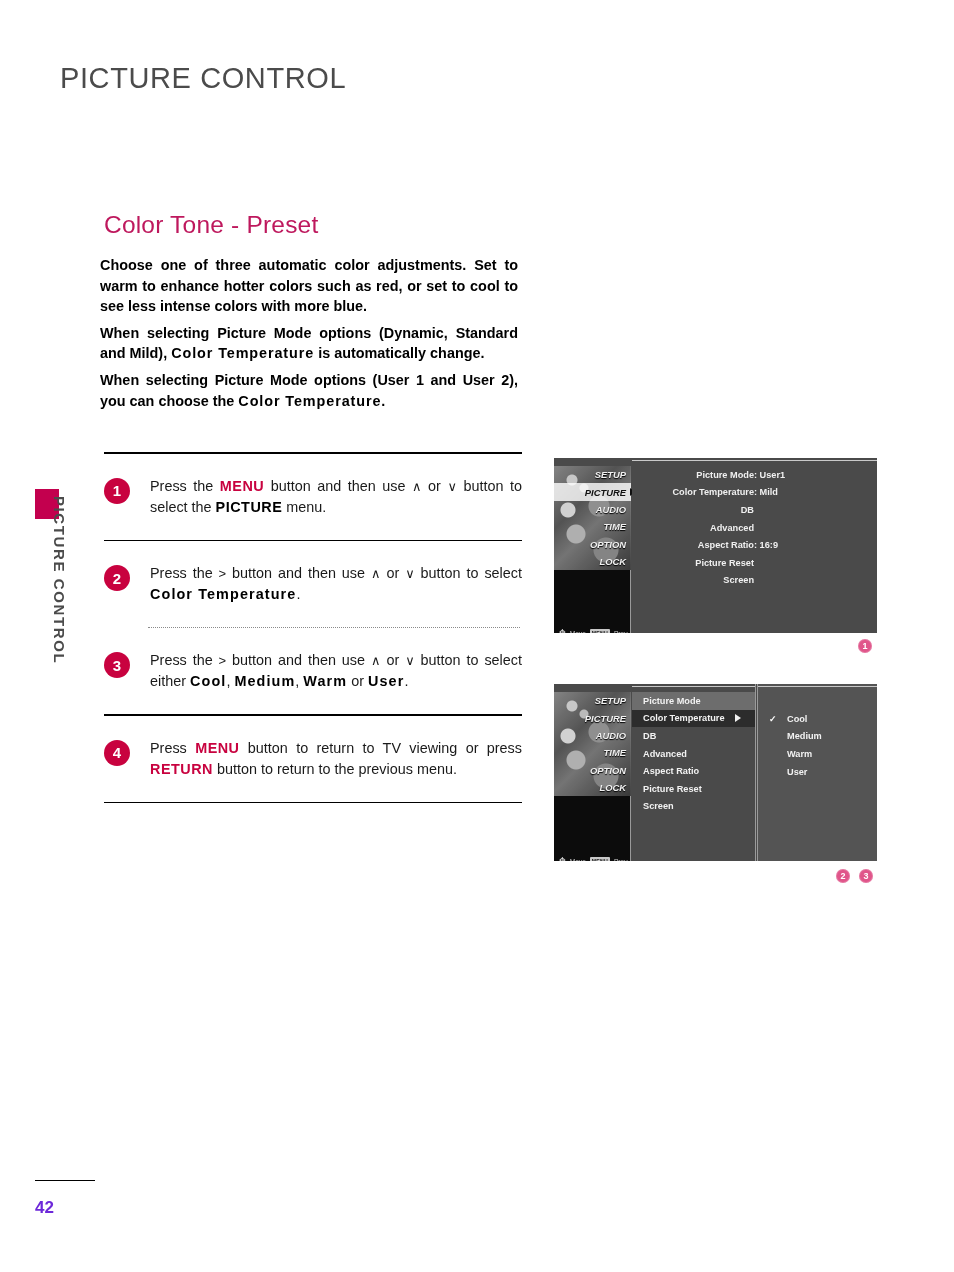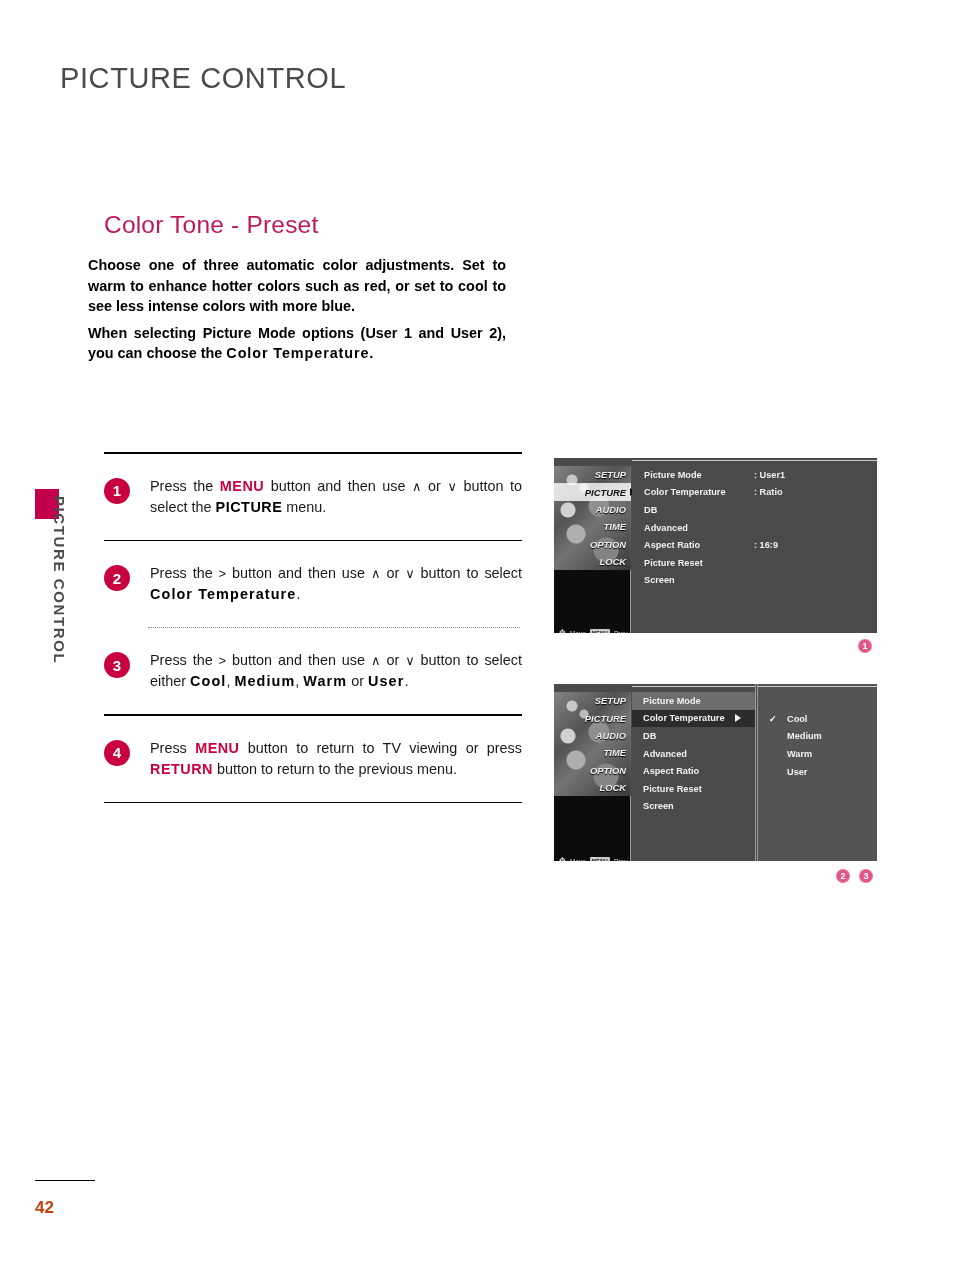--- a/index.html
+++ b/index.html
@@ -35,21 +35,21 @@
   }
 
   
   .section-title {
     position: absolute; left: 104px; top: 211px;
     font-size: 24.5px; color: #be185d; font-weight: 400;
     letter-spacing: .2px;
   }
 
   
-  .intro { position: absolute; left: 88px; top: 255px; width: 418px; }
+  .intro { position: absolute; left: 100px; top: 255px; width: 418px; }
   .intro p {
     font-size: 14.4px; line-height: 20.6px; color: #000;
     font-weight: bold; text-align: justify; margin-bottom: 6px;
     font-family: "Liberation Sans", sans-serif;
   }
   .intro p:last-child { margin-bottom: 8px; }
   .mono-b { font-family: "Liberation Sans", sans-serif; font-weight: bold; letter-spacing: .9px; }
 
   
   .steps { position: absolute; left: 104px; top: 452px; width: 418px; }
@@ -141,21 +141,21 @@
     padding: 1px 2px; border-radius: 1px; letter-spacing: .2px;
   }
 
   .tv-main {
     position: absolute; left: 78px; top: 0; right: 0; height: 100%;
     background: #4a4a4a;
   }
   .tv-main-topline {
     position: absolute; left: 0; top: 2px; right: 0; height: 1px; background: #c9c9c9;
   }
-  .tv-rows { position: absolute; left: 0; top: 8px; width: 100%; }
+  .tv-rows { position: absolute; left: 0; top: 8px; width: 100%; text-align: right; }
   .tv-row {
     height: 17.6px; display: flex; align-items: center;
     font-size: 9.2px; font-weight: bold; color: #f0f0f0;
     padding-left: 12px;
   }
   .tv-row .label { width: 110px; }
   .tv-row .value { }
 
   
   .tv-col-left {
@@ -207,37 +207,38 @@
   .c2 { left: 836px; top: 869px; }
   .c3 { left: 859px; top: 869px; }
 
   
   .footer-rule {
     position: absolute; left: 35px; top: 1180px; width: 60px; height: 1.4px;
     background: #000;
   }
   .page-num {
     position: absolute; left: 35px; top: 1198px;
-    font-size: 17px; font-weight: bold; color: #c2410c;
+    font-size: 17px; font-weight: bold; color: #6d28d9;
   }
 </style>
 </head>
 <body>
 
 <div class="page">
 
   <div class="page-header">PICTURE CONTROL</div>
 
   <div class="side-tab"></div>
   <div class="side-vert-text">PICTURE CONTROL</div>
 
   <div class="section-title">Color Tone - Preset</div>
 
   <div class="intro">
     <p>Choose one of three automatic color adjustments. Set to warm to enhance hotter colors such as red, or set to cool to see less intense colors with more blue.</p>
+    <p><span>When selecting Picture Mode options (Dynamic, Standard and Mild), </span><span class="mono-b">Color Temperature</span><span> is automatically change.</span></p>
     <p><span>When selecting Picture Mode options (User 1 and User 2), you can choose the </span><span class="mono-b">Color Temperature</span><span>.</span></p>
   </div>
 
   <div class="steps">
 
     <div class="rule-solid"></div>
     <div class="gap-a"></div>
 
     <div class="step">
       <div class="badge">1</div>
@@ -309,21 +310,21 @@
 
     <div class="tv-main">
       <div class="tv-main-topline"></div>
       <div class="tv-rows">
         <div class="tv-row">
             <span class="label">Picture Mode</span>
             <span class="value">: User1</span>
           </div>
         <div class="tv-row">
             <span class="label">Color Temperature</span>
-            <span class="value">: Ratio</span>
+            <span class="value">: Mild</span>
           </div>
         <div class="tv-row">
             <span class="label">DB</span>
             <span class="value"></span>
           </div>
         <div class="tv-row">
             <span class="label">Advanced</span>
             <span class="value"></span>
           </div>
         <div class="tv-row">

